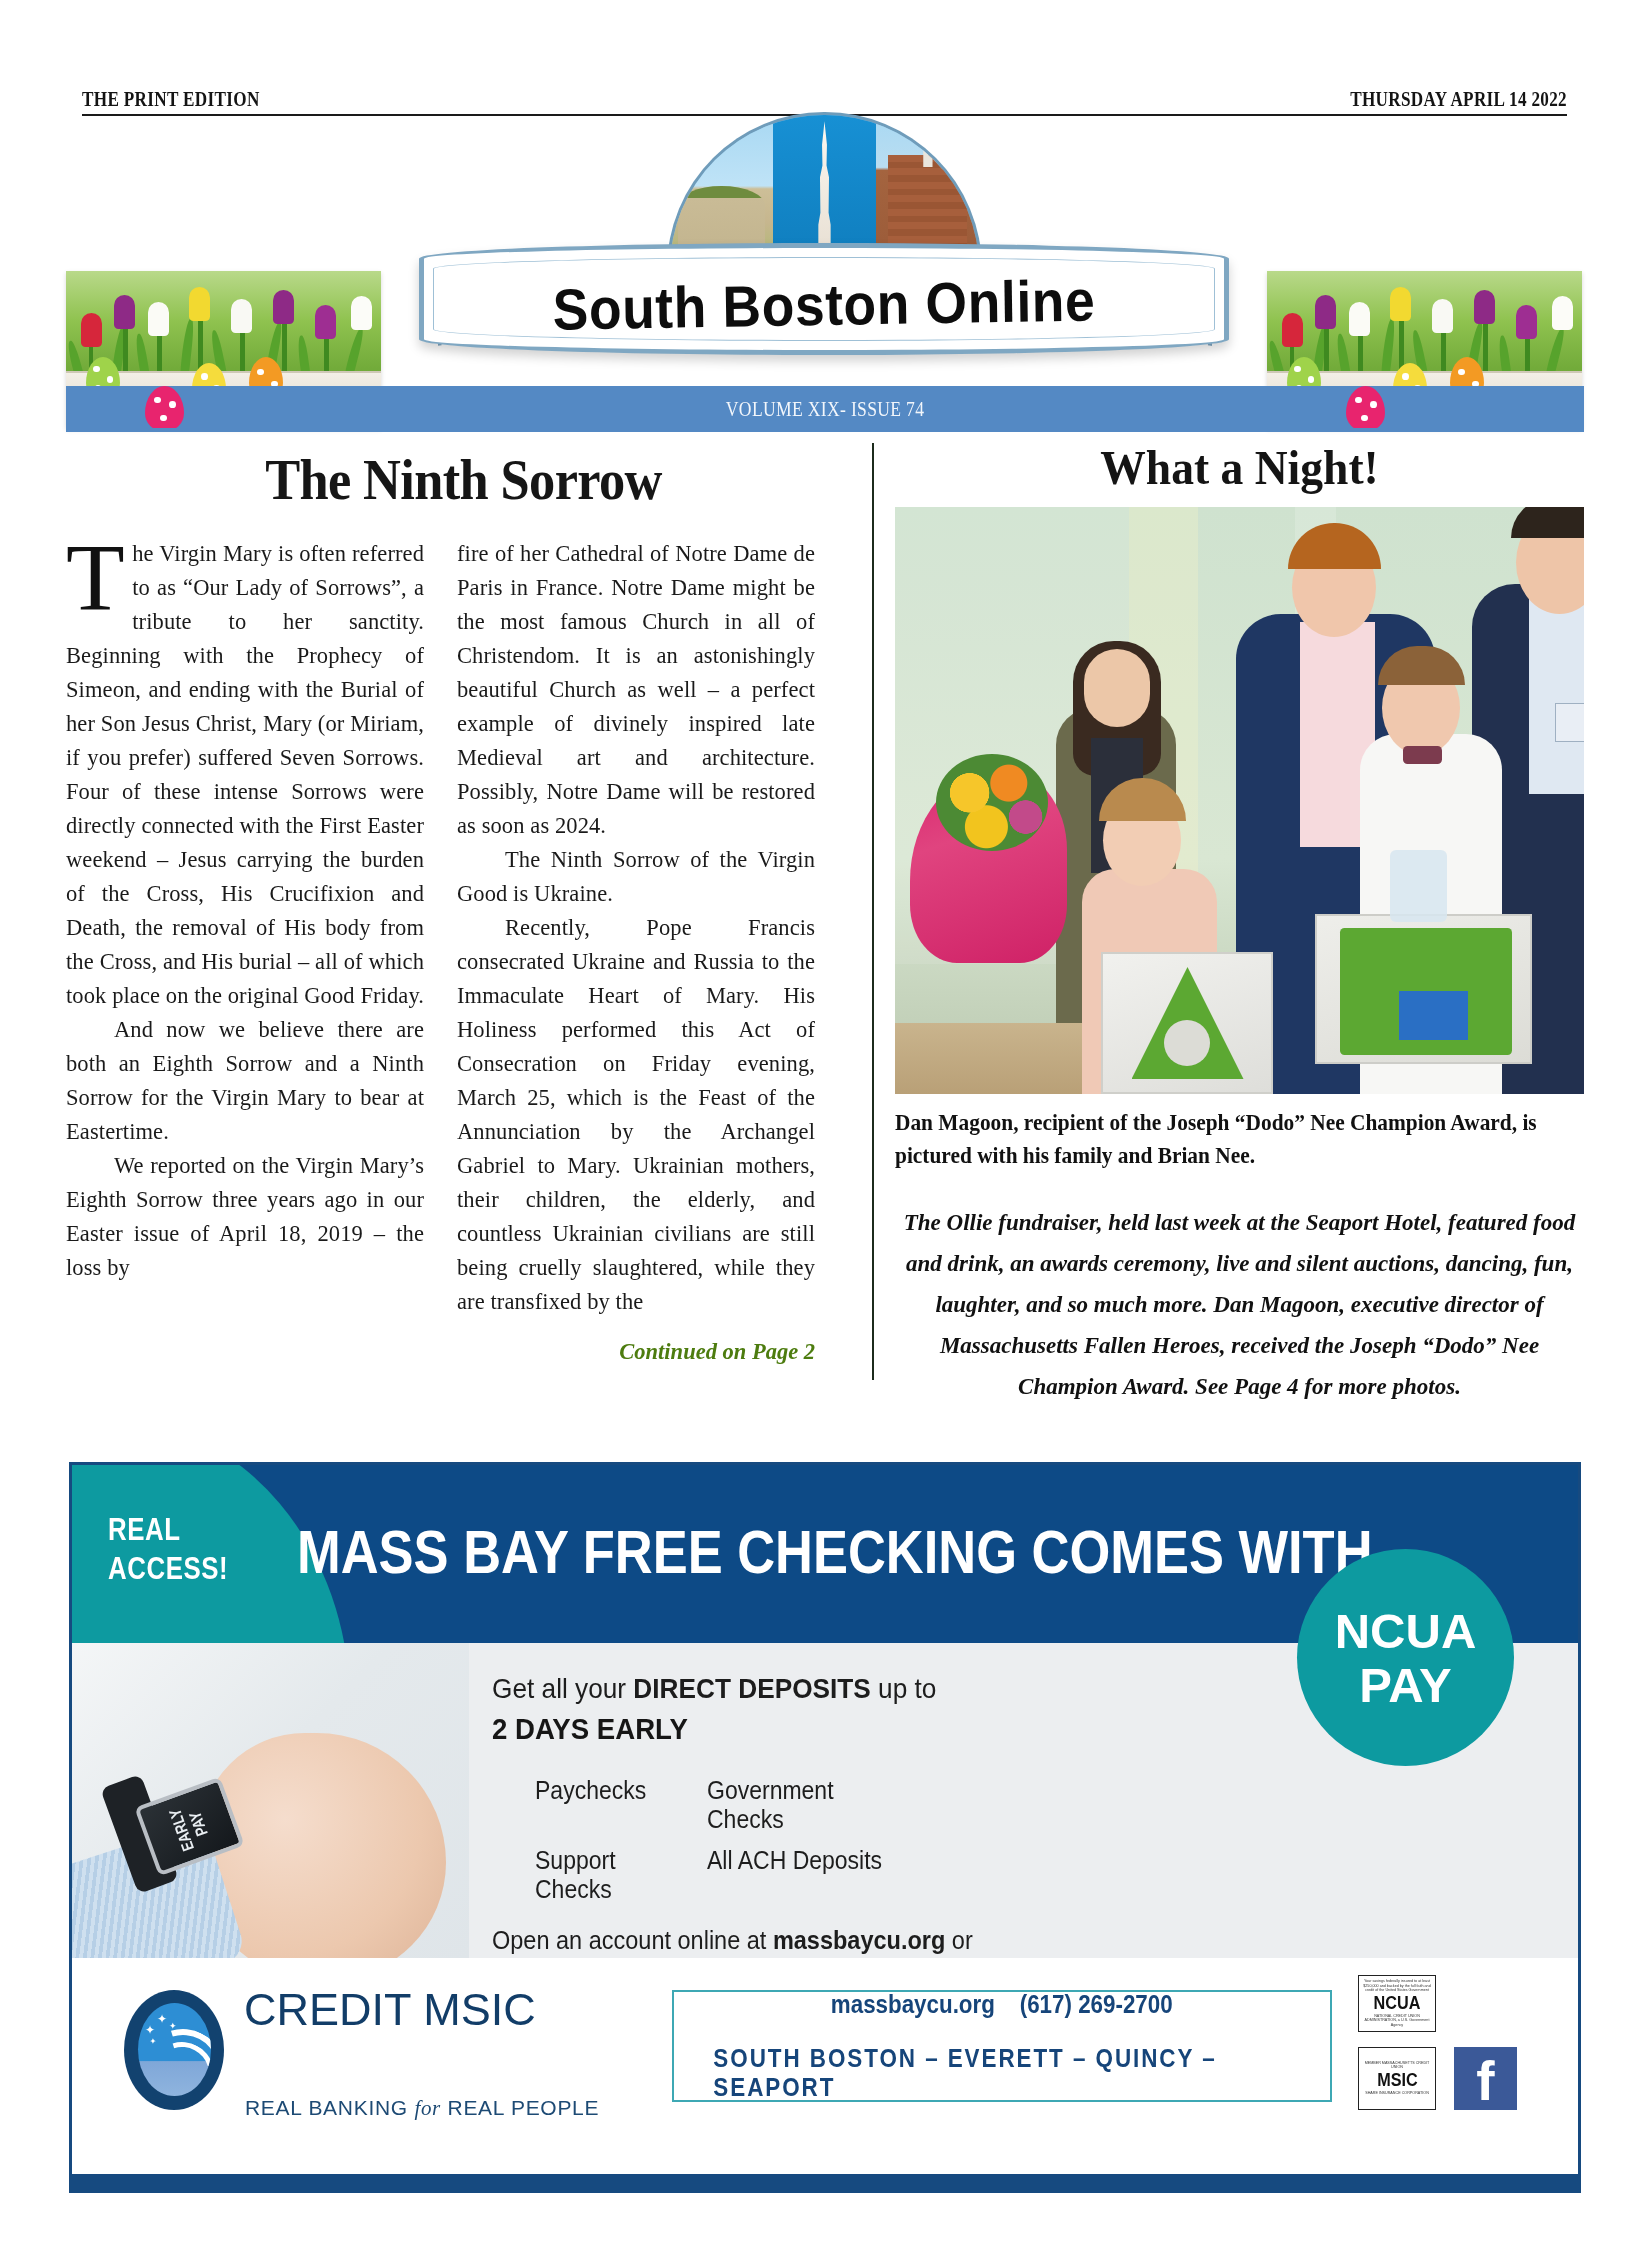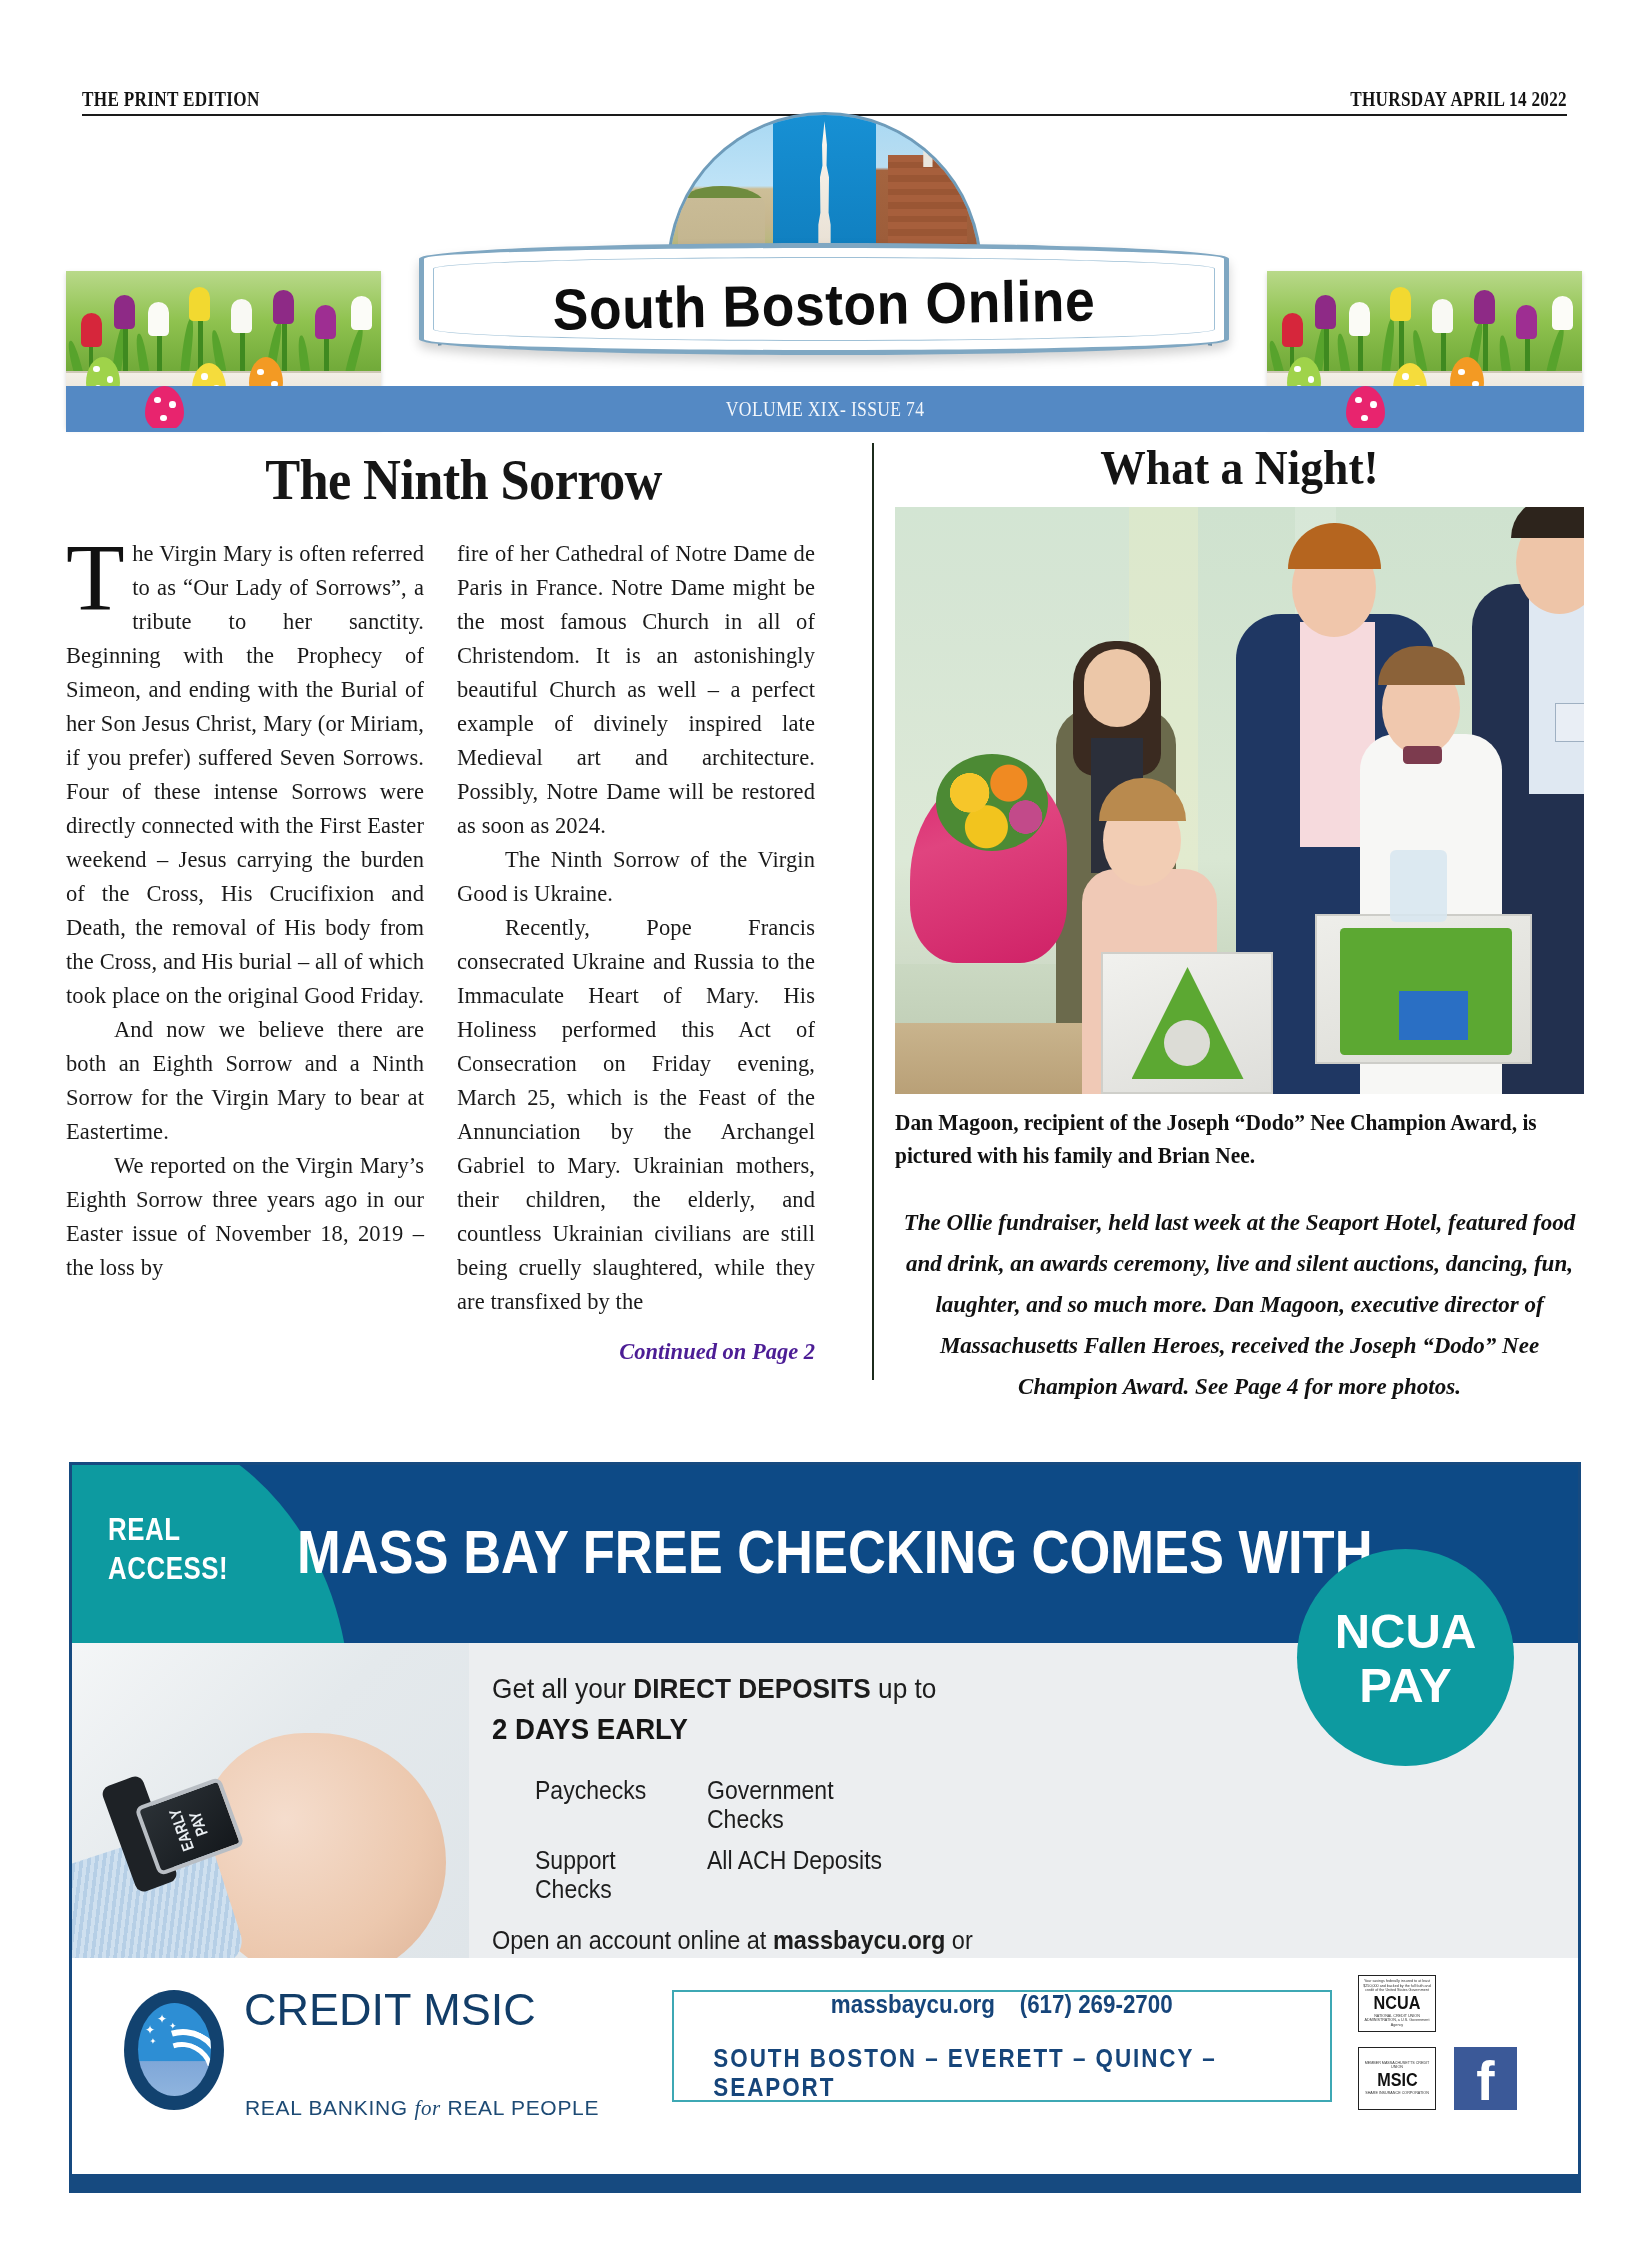--- a/index.html
+++ b/index.html
@@ -164,21 +164,21 @@
     letter-spacing: 0.1px;
   }
   .col p.noind { text-indent: 0; }
   .dropcap {
     float:left; font-size: 96px; line-height: 78px;
     font-family:"Liberation Serif", serif; font-weight: normal;
     padding-right: 7.5px; margin-top: 1.5px; color:#111;
   }
   .continued {
     font-family:"Liberation Serif", serif; font-weight:bold; font-style:italic;
-    font-size: 22.5px; text-align:right; margin-top: 19.5px; color:#4c1d95;
+    font-size: 22.5px; text-align:right; margin-top: 19.5px; color:#4d7c0f;
   }
 
   
   .night { position:absolute; left: 829px; top: 0; width: 689px; }
   .night h1 {
     font-family:"Liberation Serif", serif; font-weight:bold;
     font-size: 49px; text-align:center; color:#141414;
     transform: scaleX(.93); margin-bottom: 10.5px;
   }
   .photo {
@@ -504,21 +504,21 @@
   <div class="content">
 
     <div class="divider-v"></div>
 
     <div class="story">
       <h1>The Ninth Sorrow</h1>
       <div class="cols">
         <div class="col">
           <p class="noind"><span class="dropcap">T</span><span>he Virgin Mary is often referred to as “Our Lady of Sorrows”, a tribute to her sanctity.  Beginning with the Prophecy of Simeon, and ending with the Burial of her Son Jesus Christ, Mary (or Miriam, if you prefer) suffered Seven Sorrows. Four of these intense Sorrows were directly connected with the First Easter weekend – Jesus carrying the burden of the Cross, His Crucifixion and Death, the removal of His body from the Cross, and His burial – all of which took place on the original Good Friday.</span></p>
           <p>And now we believe there are both an Eighth Sorrow and a Ninth Sorrow for the Virgin Mary to bear at Eastertime.</p>
-          <p>We reported on the Virgin Mary’s Eighth Sorrow three years ago in our Easter issue of November 18, 2019 – the loss by</p>
+          <p>We reported on the Virgin Mary’s Eighth Sorrow three years ago in our Easter issue of April 18, 2019 – the loss by</p>
         </div>
         <div class="col">
           <p class="noind">fire of her Cathedral of Notre Dame de Paris in France. Notre Dame might be the most famous Church in all of Christendom. It is an astonishingly beautiful Church as well – a perfect example of divinely inspired late Medieval art and architecture. Possibly, Notre Dame will be restored as soon as 2024.</p>
           <p>The Ninth Sorrow of the Virgin Good is Ukraine.</p>
           <p>Recently, Pope Francis consecrated Ukraine and Russia to the Immaculate Heart of Mary.  His Holiness performed this Act of Consecration on Friday evening, March 25, which is the Feast of the Annunciation by the Archangel Gabriel to Mary.  Ukrainian mothers, their children, the elderly, and countless Ukrainian civilians are still being cruelly slaughtered, while they are transfixed by the</p>
           <div class="continued">Continued on Page 2</div>
         </div>
       </div>
     </div>
 

